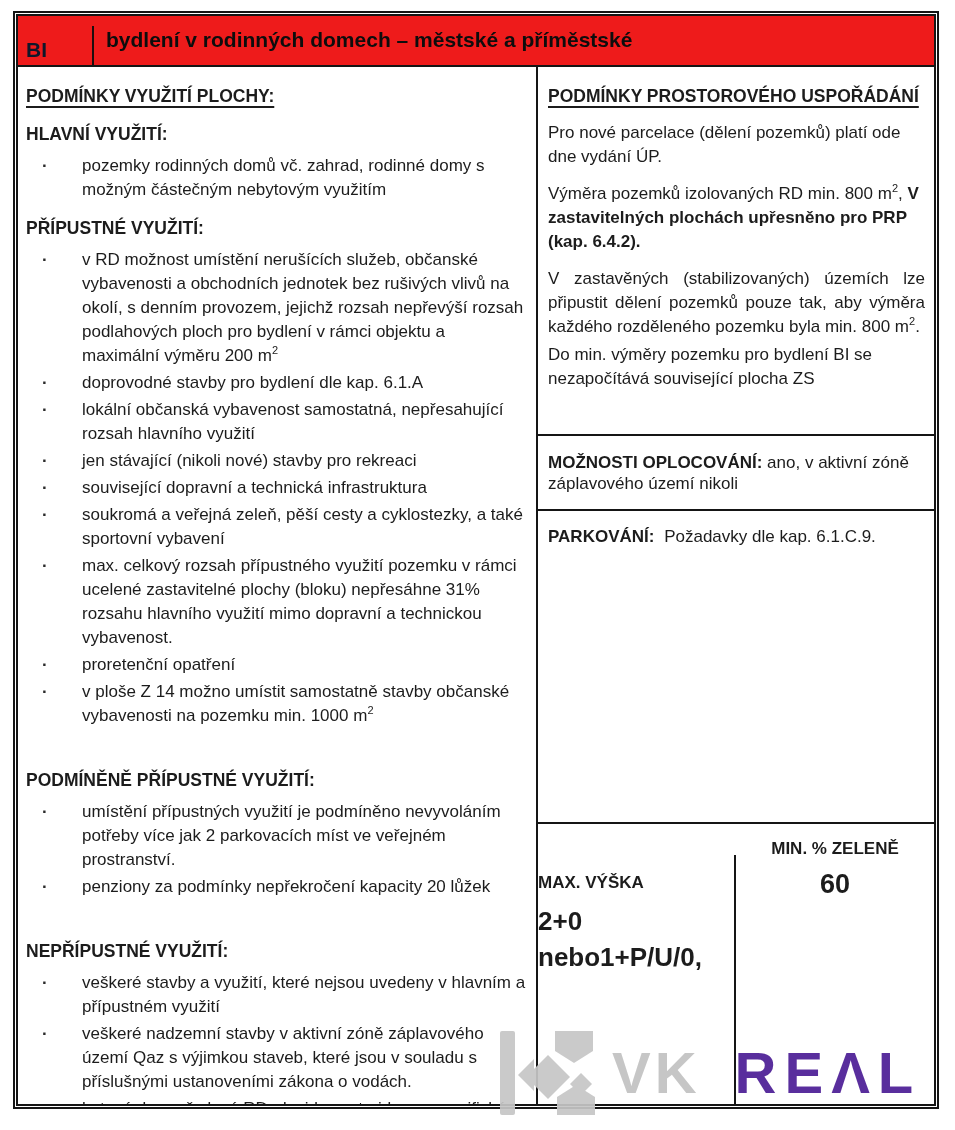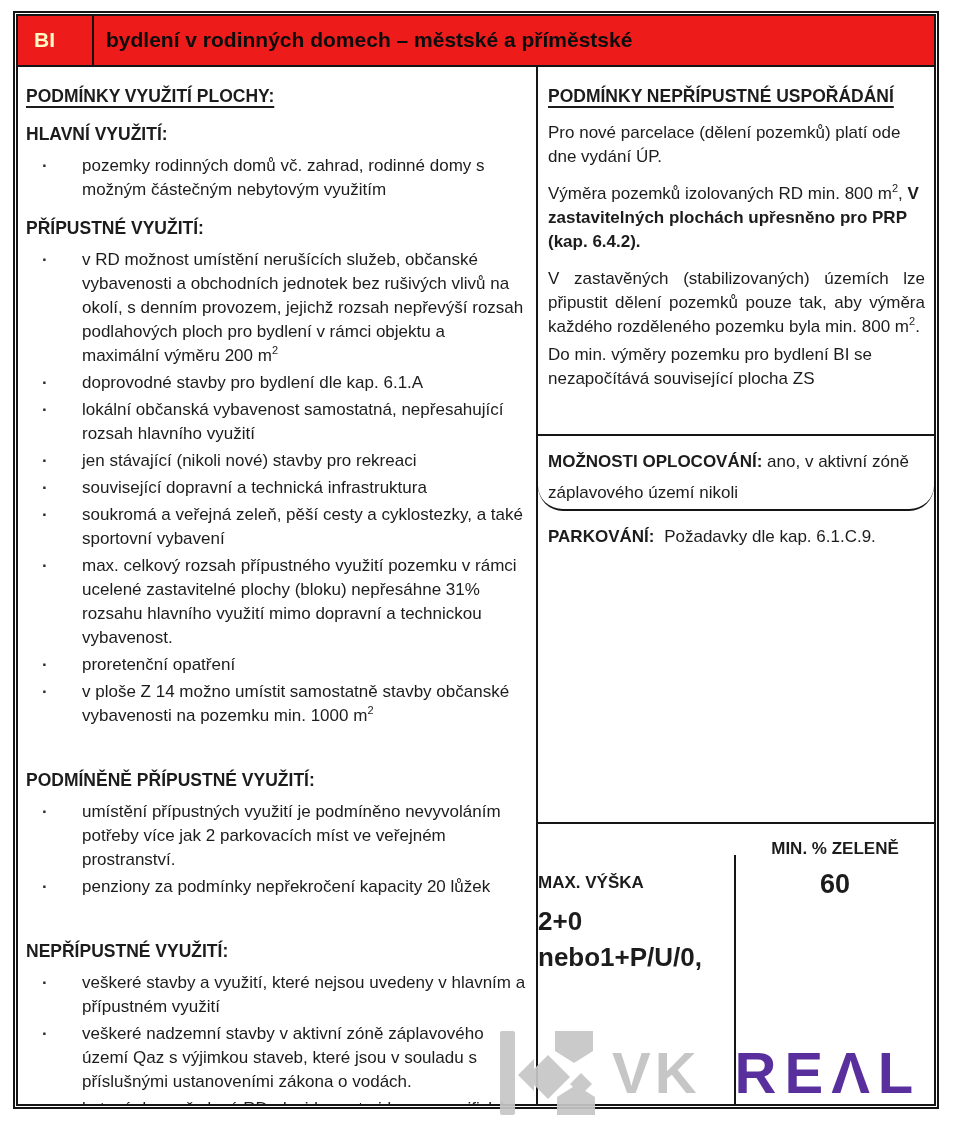--- a/index.html
+++ b/index.html
@@ -10,21 +10,21 @@
   }
   .sheet{
     position:absolute;left:13px;top:11px;width:926px;height:1098px;
     border:5px double #151515;background:#ffffff;
     display:flex;flex-direction:column;box-sizing:border-box;
   }
   
   .hdr{height:49px;background:#ee1b1b;border-bottom:2px solid #151515;display:flex;flex:none;}
   .hdr-code{
     width:76px;flex:none;border-right:2px solid #1d0d0d;
-    font-weight:700;font-size:21px;line-height:47px;padding-left:16px;box-sizing:border-box;color:#fef9c3;
+    font-weight:700;font-size:21px;line-height:47px;padding-left:8px;box-sizing:border-box;color:#0f172a;margin-top:10px;
   }
   .hdr-title{
     flex:1;font-weight:700;font-size:21px;line-height:47px;padding-left:12px;color:#0d0d0d;
     white-space:nowrap;overflow:hidden;
   }
   
   .bdy{flex:1;display:flex;min-height:0;}
   .col-left{
     width:520px;flex:none;border-right:2px solid #151515;box-sizing:border-box;
     padding:17px 10px 0 8px;font-size:17px;line-height:24px;overflow:hidden;
@@ -37,21 +37,21 @@
   .li{padding-left:56px;text-indent:-20px;margin:1px 0 3px 0;}
   .li::before{content:"\00B7";display:inline-block;width:20px;font-weight:700;color:#2a2a2a;}
   sup{font-size:11px;line-height:0;vertical-align:super;}
   .b{font-weight:700;}
   
   .rA{height:369px;flex:none;border-bottom:2px solid #151515;box-sizing:border-box;
       padding:17px 9px 0 10px;font-size:17px;line-height:24px;overflow:hidden;}
   .rA p{margin:0 0 13px 0;}
   .rA .just{text-align:justify;margin-bottom:4px;}
   .rB{height:75px;flex:none;border-bottom:2px solid #151515;box-sizing:border-box;
-      padding:10px 9px 0 10px;font-size:17px;line-height:31px;overflow:hidden;border-radius:25px;}
+      padding:16px 9px 0 10px;font-size:17px;line-height:21px;overflow:hidden;}
   .rC{height:313px;flex:none;border-bottom:2px solid #151515;box-sizing:border-box;
       padding:13px 9px 0 10px;font-size:17px;line-height:25px;overflow:hidden;}
   .rD{flex:1;display:flex;min-height:0;}
   .btL{width:50%;box-sizing:border-box;border-right:2px solid #151515;text-align:left;padding-top:18px;margin-top:31px;}
   .btR{width:50%;box-sizing:border-box;text-align:center;padding-top:15px;}
   .bt-h{font-weight:700;font-size:17px;margin-bottom:10px;}
   .bt-v{font-weight:700;font-size:26px;line-height:36px;}
   .bt-v3{margin-top:13px;}
   .bt-v60{font-weight:700;font-size:27px;margin-top:6px;}
   
@@ -98,21 +98,21 @@
 
       <div class="sec-h mt-lg">NEPŘÍPUSTNÉ VYUŽITÍ:</div>
       <div class="li"><span>veškeré stavby a využití, které nejsou uvedeny v hlavním a přípustném využití</span></div>
       <div class="li"><span>veškeré nadzemní stavby v aktivní zóně záplavového území Qaz s výjimkou staveb, které jsou v souladu s příslušnými ustanoveními zákona o vodách.</span></div>
       <div class="li"><span>bytové domy, řadové RD, dvojdomy, trojdomy, specifické formy bydlení, nové objekty individuální rekreace</span></div>
     </div>
 
     <div class="col-right">
 
       <div class="rA">
-        <p class="col-title u">PODMÍNKY NEPŘÍPUSTNÉ USPOŘÁDÁNÍ</p>
+        <p class="col-title u">PODMÍNKY PROSTOROVÉHO USPOŘÁDÁNÍ</p>
         <p>Pro nové parcelace (dělení pozemků) platí ode dne vydání ÚP.</p>
         <p><span>Výměra pozemků izolovaných RD min. 800 m</span><sup>2</sup><span>, </span><span class="b">V zastavitelných plochách upřesněno pro PRP (kap. 6.4.2).</span></p>
         <p class="just"><span>V zastavěných (stabilizovaných) územích lze připustit dělení pozemků pouze tak, aby výměra každého rozděleného pozemku byla min. 800 m</span><sup>2</sup><span>.</span></p>
         <p style="margin:0">Do min. výměry pozemku pro bydlení BI se nezapočítává související plocha ZS</p>
       </div>
 
       <div class="rB">
         <span class="b">MOŽNOSTI OPLOCOVÁNÍ:</span><span> ano, v aktivní zóně záplavového území nikoli</span>
       </div>
 

